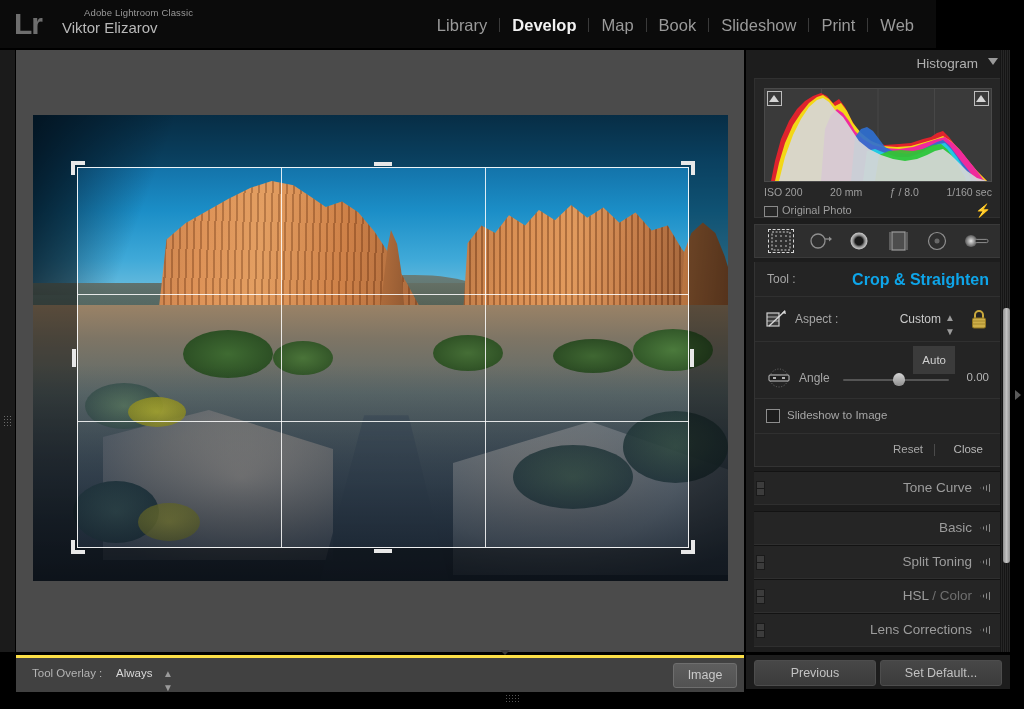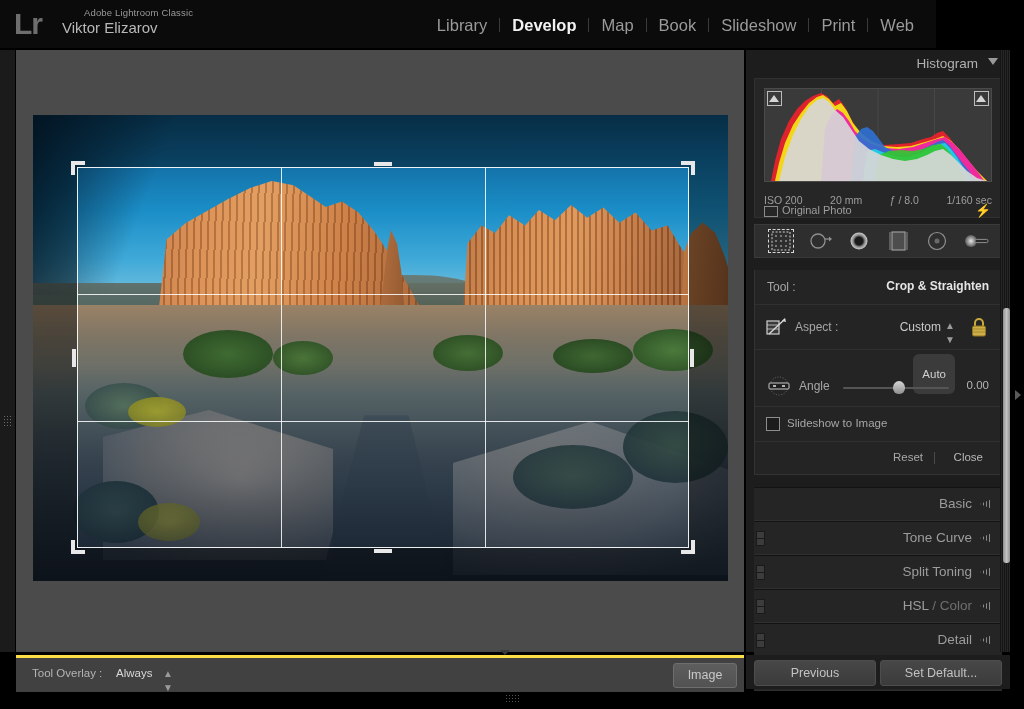--- a/index.html
+++ b/index.html
@@ -110,44 +110,44 @@
   .hist-caret{position:absolute;right:12px;top:8px;width:0;height:0;
       border-left:5px solid transparent;border-right:5px solid transparent;border-top:7px solid #9a9a9a;}
   .hist-box{position:relative;margin:0 8px;height:140px;background:#262626;border:1px solid #303030;
       box-sizing:border-box;}
   .hist-canvas{position:absolute;left:9px;top:9px;width:228px;height:94px;background:#3a3a3a;
       border:1px solid #4a4a4a;box-sizing:border-box;overflow:hidden;}
   .clipbtn{position:absolute;top:12px;width:13px;height:13px;border:1px solid #bdbdbd;}
   .clip-tri{position:absolute;left:1px;top:3px;width:0;height:0;
       border-left:5px solid transparent;border-right:5px solid transparent;border-bottom:7px solid #d5d5d5;}
   .exifrow{position:absolute;left:9px;top:107px;width:228px;display:flex;
-      justify-content:space-between;font-size:10.5px;color:#9e9e9e;margin-top:8px;}
+      justify-content:space-between;font-size:10.5px;color:#9e9e9e;}
   .origrow{position:absolute;left:9px;top:125px;width:228px;height:14px;}
   .orig-ic{position:absolute;left:0;top:2px;width:12px;height:9px;border:1px solid #8a8a8a;}
   .orig-tx{position:absolute;left:18px;top:0px;font-size:11px;color:#9d9d9d;}
   .bolt{position:absolute;right:0;top:-1px;font-size:13px;color:#d8d8d8;}
 
   .toolstrip{margin:6px 8px 0;height:34px;background:#2e2e2e;border:1px solid #3a3a3a;
       display:flex;align-items:center;justify-content:space-around;padding:0 6px;box-sizing:border-box;}
   .tool-ic{width:26px;height:24px;position:relative;cursor:pointer;}
   .tool-sel{outline:1px dashed #d8d8d8;outline-offset:-1px;}
 
-  .toolpanel{margin:12px 8px;background:#242424;border:1px solid #333;border-top:none;text-align:center;}
+  .toolpanel{margin:4px 8px;background:#242424;border:1px solid #333;border-top:none;text-align:center;}
   .row{position:relative;height:34px;border-bottom:1px solid #303030;}
   .rowlbl{position:absolute;left:12px;top:10px;font-size:12px;color:#a6a6a6;}
-  .rowval{position:absolute;right:12px;top:9px;font-size:12px;color:#e5e5e5;font-weight:bold;}
+  .rowval{position:absolute;right:12px;top:9px;font-size:16px;color:#0ea5e9;font-weight:bold;}
   .aspect-row{height:44px;position:relative;border-bottom:1px solid #303030;}
   .asp-ic{position:absolute;left:10px;top:12px;width:22px;height:20px;}
   .asp-lbl{position:absolute;left:40px;top:15px;font-size:12px;color:#a6a6a6;}
   .asp-val{position:absolute;right:60px;top:15px;font-size:12px;color:#c9c9c9;}
   .asp-ud{position:absolute;right:46px;top:14px;font-size:10px;color:#9b9b9b;line-height:14px;}
   .lock{position:absolute;right:12px;top:11px;width:20px;height:22px;}
   .angle-row{position:relative;height:56px;border-bottom:1px solid #303030;}
   .auto-btn{position:absolute;right:46px;top:4px;font-size:11.5px;color:#cfcfcf;
-      background:#3b3b3b;border-radius:6px;padding:14px 9px;cursor:pointer;}
+      background:#3b3b3b;border-radius:0;padding:8px 9px;cursor:pointer;}
   .dial{position:absolute;left:10px;top:26px;width:28px;height:20px;}
   .ang-lbl{position:absolute;left:44px;top:29px;font-size:12px;color:#a6a6a6;}
   .slider{position:absolute;left:88px;top:37px;width:106px;height:2px;background:#555;border-radius:2px;}
   .knob{position:absolute;left:138px;top:31px;width:12px;height:13px;
       background:linear-gradient(180deg,#d6d6d6,#8e8e8e);border-radius:50% 50% 45% 45%;}
   .ang-val{position:absolute;right:12px;top:29px;font-size:11.5px;color:#b4b4b4;}
   .cons-row{position:relative;height:34px;border-bottom:1px solid #303030;}
   .chk{position:absolute;left:11px;top:10px;width:12px;height:12px;border:1px solid #8d8d8d;background:#1c1c1c;}
   .cons-lbl{position:absolute;left:32px;top:10px;font-size:11.5px;color:#a6a6a6;}
   .rc-row{position:relative;height:32px;}
@@ -454,42 +454,37 @@
         <div class="cons-lbl">Slideshow to Image</div>
       </div>
 
       <div class="rc-row">
         <div class="rc-reset">Reset</div>
         <div class="rc-sep"></div>
         <div class="rc-close">Close</div>
       </div>
     </div>
 
-    <div class="sect" style="margin-top:6px;">
-      <div class="sect-t">Basic</div>
-      <div class="sect-arr"></div>
-    </div>
     <div class="sect">
       <div class="sect-sw"></div>
       <div class="sect-t">Tone Curve</div>
       <div class="sect-arr"></div>
     </div>
+    <div class="sect" style="margin-top:6px;">
+      <div class="sect-t">Basic</div>
+      <div class="sect-arr"></div>
+    </div>
     <div class="sect">
       <div class="sect-sw"></div>
       <div class="sect-t">Split Toning</div>
       <div class="sect-arr"></div>
     </div>
     <div class="sect">
       <div class="sect-sw"></div>
       <div class="sect-t"><span>HSL</span><span class="dim"> / Color</span></div>
-      <div class="sect-arr"></div>
-    </div>
-    <div class="sect">
-      <div class="sect-sw"></div>
-      <div class="sect-t">Detail</div>
       <div class="sect-arr"></div>
     </div>
     <div class="sect">
       <div class="sect-sw"></div>
       <div class="sect-t">Lens Corrections</div>
       <div class="sect-arr"></div>
     </div>
   </div>
 
   <div class="botbtns">

